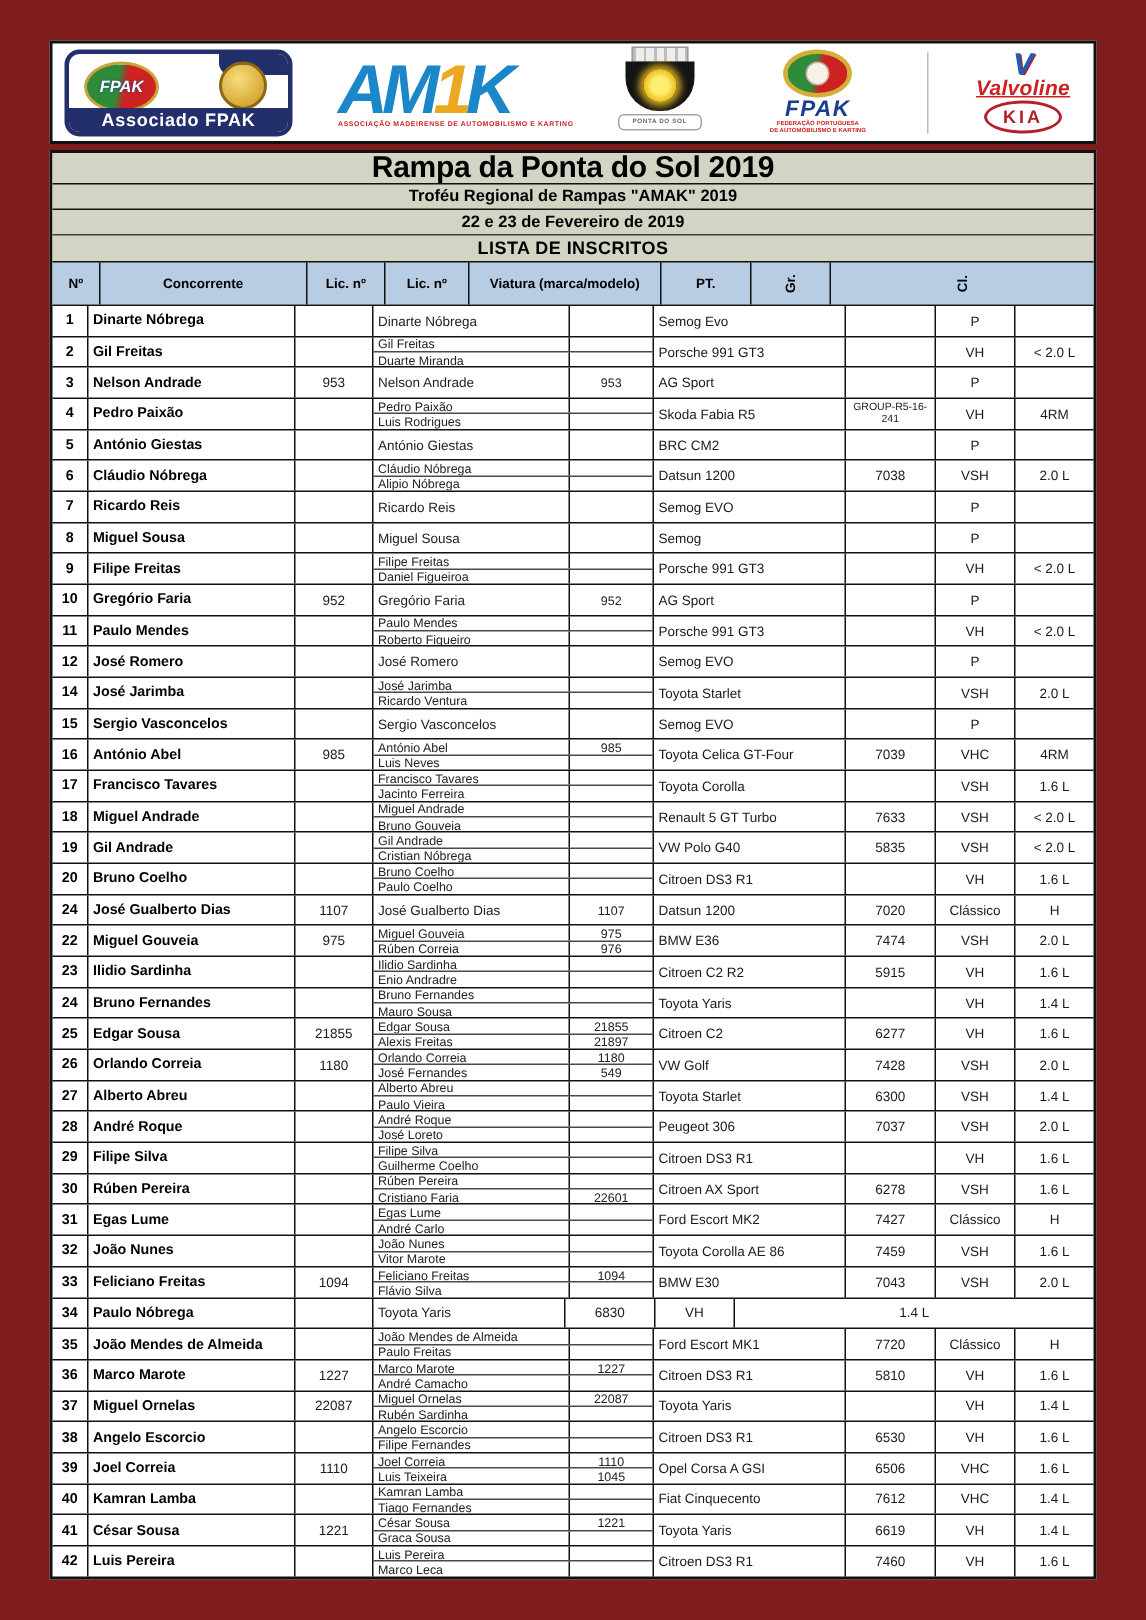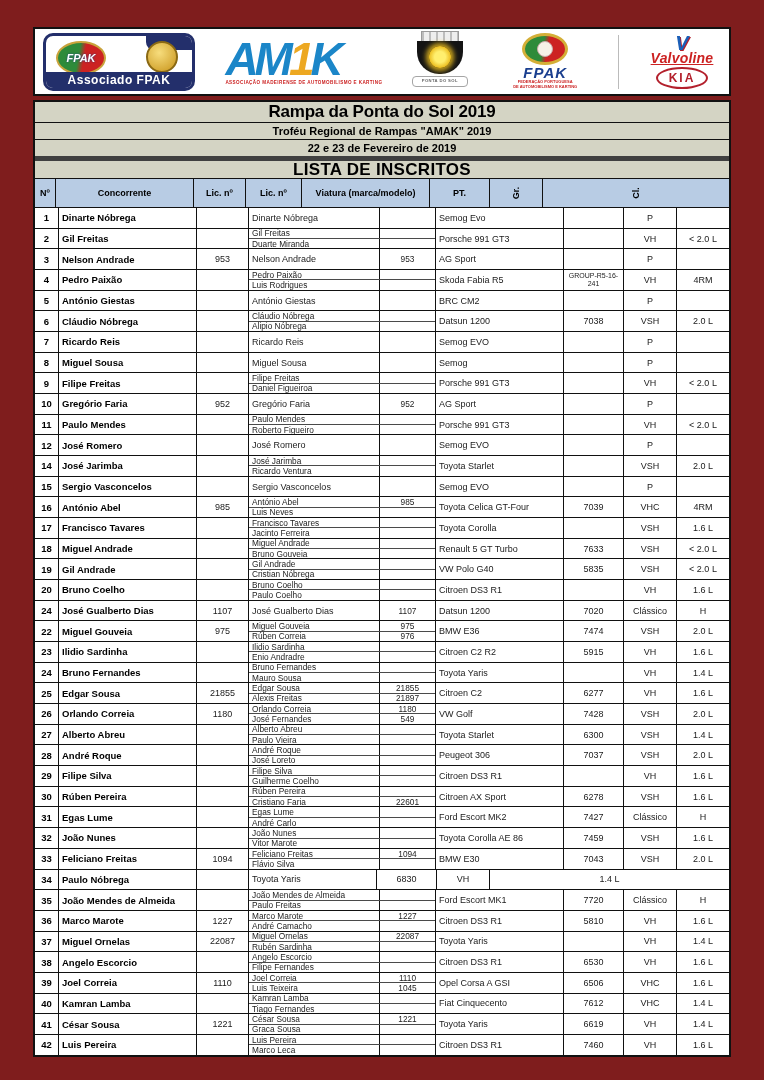--- a/index.html
+++ b/index.html
@@ -53,29 +53,29 @@
   .valv-v{font-size:20px;line-height:18px;font-weight:900;font-style:italic;color:#1b5fb8;
     text-shadow:1px 1px 0 #b3202c;}
   .valv-name{color:#cc2222;font-weight:bold;font-size:14px;font-style:italic;letter-spacing:.2px;text-decoration:underline;}
   .kia-oval{border:2px solid #b3202c;border-radius:50%;width:52px;height:22px;display:flex;align-items:center;
     justify-content:center;color:#b3202c;font-weight:bold;font-size:12px;letter-spacing:2px;box-sizing:border-box;}
 
   
   .doc{border:2px solid #111;box-sizing:border-box;background:#fff;}
 
   .title-row{background:#d4d4c4;text-align:center;font-weight:bold;color:#000;}
-  .t-main{font-size:17px;height:20px;line-height:20px;letter-spacing:-.2px;}
+  .t-main{font-size:20px;height:20px;line-height:20px;letter-spacing:-.2px;}
   .t-sub{font-size:11px;height:16px;line-height:16px;border-top:1px solid #111;}
-  .t-list{font-size:17px;height:17px;line-height:17px;border-top:5px solid #404040;letter-spacing:.3px;}
+  .t-list{font-size:12px;height:17px;line-height:17px;border-top:1px solid #404040;letter-spacing:.3px;}
 
   
   .thead{display:flex;height:29px;background:#b8cce4;border-top:1px solid #111;font-weight:bold;box-sizing:border-box;}
   .h{display:flex;align-items:center;justify-content:center;font-size:9px;border-right:1px solid #111;
      box-sizing:border-box;text-align:center;}
-  .h-num{width:21px;}
+  .h-num{width:32px;}
   .h-conc{width:138px;}
   .h-lic1{width:52px;}
   .cond-wrap{width:131px;border-right:1px solid #111;box-sizing:border-box;display:flex;flex-direction:column;}
   .cond-top{flex:1;border-bottom:1px solid #111;display:flex;align-items:center;justify-content:center;font-size:8.5px;}
   .cond-bot{flex:1;display:flex;align-items:center;justify-content:center;font-size:8.5px;}
   .h-lic2{width:56px;}
   .h-via{width:128px;}
   .h-pt{width:60px;}
   .h-gr{width:53px;}
   .h-cl{flex:1;border-right:none;}

